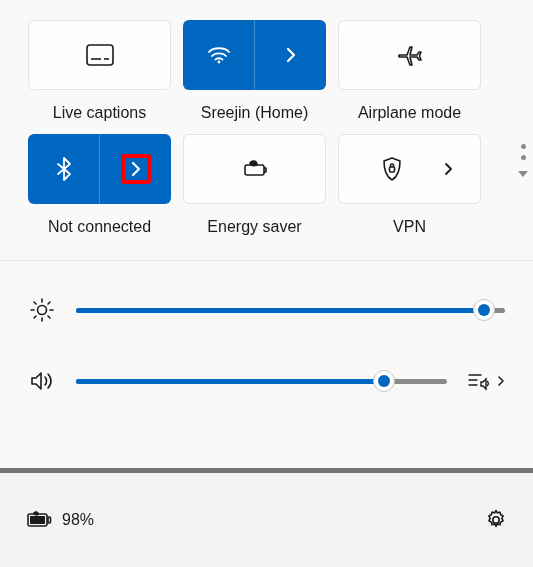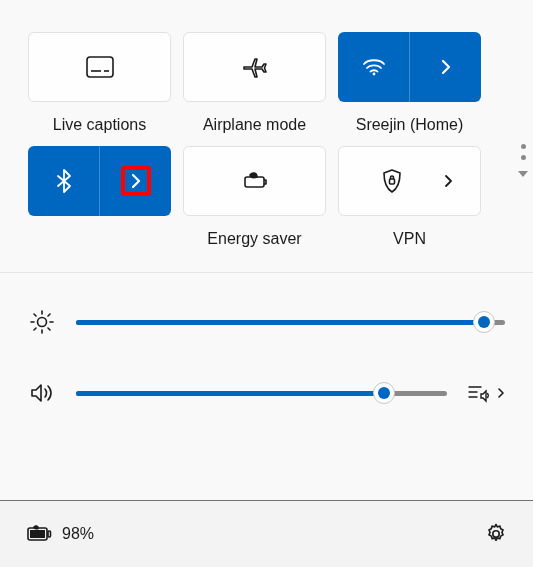--- a/index.html
+++ b/index.html
@@ -13,21 +13,21 @@
     position: relative;
   }
   .panel {
     width: 100%;
     height: 100%;
     background: #f9f9f9;
     display: flex;
     flex-direction: column;
   }
   .tiles {
-    padding: 32px 28px 24px 28px;
+    padding: 20px 28px 24px 28px;
     display: grid;
     grid-template-columns: repeat(3, 143px);
     grid-template-rows: auto auto;
     column-gap: 19px;
     row-gap: 28px;
     gap: 12px;
   }
   .tile-wrap {
     display: flex;
     flex-direction: column;
@@ -163,23 +163,23 @@
   }
   .slider-trail {
     display: flex;
     align-items: center;
     gap: 6px;
     color: #1b1b1b;
   }
   
   .footer {
     margin-top: auto;
-    border-top: 1px solid #737373;
+    border-top: 5px solid #737373;
     background: #f3f3f3;
-    padding: 22px 26px;
+    padding: 36px 26px;
     display: flex;
     align-items: center;
     justify-content: space-between;
   }
   .battery {
     display: flex;
     align-items: center;
     gap: 10px;
     font-size: 16px;
   }
@@ -196,31 +196,20 @@
       <div class="tile off">
         <span>
           <svg width="28" height="22" viewBox="0 0 28 22" fill="none" stroke="#1b1b1b" stroke-width="1.6">
             <rect x="1" y="1" width="26" height="20" rx="3"></rect>
             <line x1="5" y1="15" x2="15" y2="15"></line>
             <line x1="18" y1="15" x2="23" y2="15"></line>
           </svg>
         </span>
       </div>
       <div class="tile-label">Live captions</div>
-    </div>
-
-    <div class="tile-wrap">
-      <div class="tile off">
-        <span>
-          <svg width="26" height="24" viewBox="0 0 26 24" fill="none" stroke="#1b1b1b" stroke-width="1.6" stroke-linejoin="round" stroke-linecap="round">
-            <path d="M2 12 L10 12 L13 4 L15 4 L13 12 L20 12 L22 9 L24 9 L22.5 13 L24 17 L22 17 L20 14 L13 14 L15 22 L13 22 L10 14 L2 14 Z"></path>
-          </svg>
-        </span>
-      </div>
-      <div class="tile-label">Airplane mode</div>
     </div>
 
     <div class="tile-wrap">
       <div class="tile on split">
         <div class="seg">
           <span>
             <svg width="24" height="20" viewBox="0 0 24 20" fill="none" stroke="#fff" stroke-width="1.8" stroke-linecap="round">
               <path d="M2 7 C6 2 18 2 22 7"></path>
               <path d="M5 11 C8 7.5 16 7.5 19 11"></path>
               <path d="M8.5 14.5 C10 12.8 14 12.8 15.5 14.5"></path>
@@ -230,20 +219,31 @@
         </div>
         <div class="seg">
           <span>
             <svg width="12" height="18" viewBox="0 0 12 18" fill="none" stroke="#fff" stroke-width="2.2" stroke-linecap="round" stroke-linejoin="round">
               <polyline points="3,3 9,9 3,15"></polyline>
             </svg>
           </span>
         </div>
       </div>
       <div class="tile-label">Sreejin (Home)</div>
+    </div>
+
+    <div class="tile-wrap">
+      <div class="tile off">
+        <span>
+          <svg width="26" height="24" viewBox="0 0 26 24" fill="none" stroke="#1b1b1b" stroke-width="1.6" stroke-linejoin="round" stroke-linecap="round">
+            <path d="M2 12 L10 12 L13 4 L15 4 L13 12 L20 12 L22 9 L24 9 L22.5 13 L24 17 L22 17 L20 14 L13 14 L15 22 L13 22 L10 14 L2 14 Z"></path>
+          </svg>
+        </span>
+      </div>
+      <div class="tile-label">Airplane mode</div>
     </div>
 
     <div class="tile-wrap">
       <div class="tile on split">
         <div class="seg">
           <span>
             <svg width="16" height="26" viewBox="0 0 16 26" fill="none" stroke="#fff" stroke-width="1.8" stroke-linejoin="round" stroke-linecap="round">
               <path d="M8 2 L8 24 L14 18 L2 8 M8 2 L14 8 L2 18"></path>
             </svg>
           </span>
@@ -251,20 +251,21 @@
         <div class="seg">
           <span class="highlight-box">
             <span>
               <svg width="12" height="18" viewBox="0 0 12 18" fill="none" stroke="#fff" stroke-width="2.2" stroke-linecap="round" stroke-linejoin="round">
                 <polyline points="3,3 9,9 3,15"></polyline>
               </svg>
             </span>
           </span>
         </div>
       </div>
+      <div class="tile-label">Not connected</div>
     </div>
 
     <div class="tile-wrap">
       <div class="tile off">
         <span>
           <svg width="28" height="22" viewBox="0 0 28 22" fill="none" stroke="#1b1b1b" stroke-width="1.6" stroke-linejoin="round">
             <path d="M6 7 h15 a2 2 0 0 1 2 2 v6 a2 2 0 0 1 -2 2 h-15 a2 2 0 0 1 -2 -2 v-6 a2 2 0 0 1 2 -2 z"></path>
             <path d="M23 10 h2 v4 h-2"></path>
             <path d="M9 5 C 11 2 16 2 16 7 C 13 8 10 8 9 5 Z" fill="#1b1b1b"></path>
           </svg>

